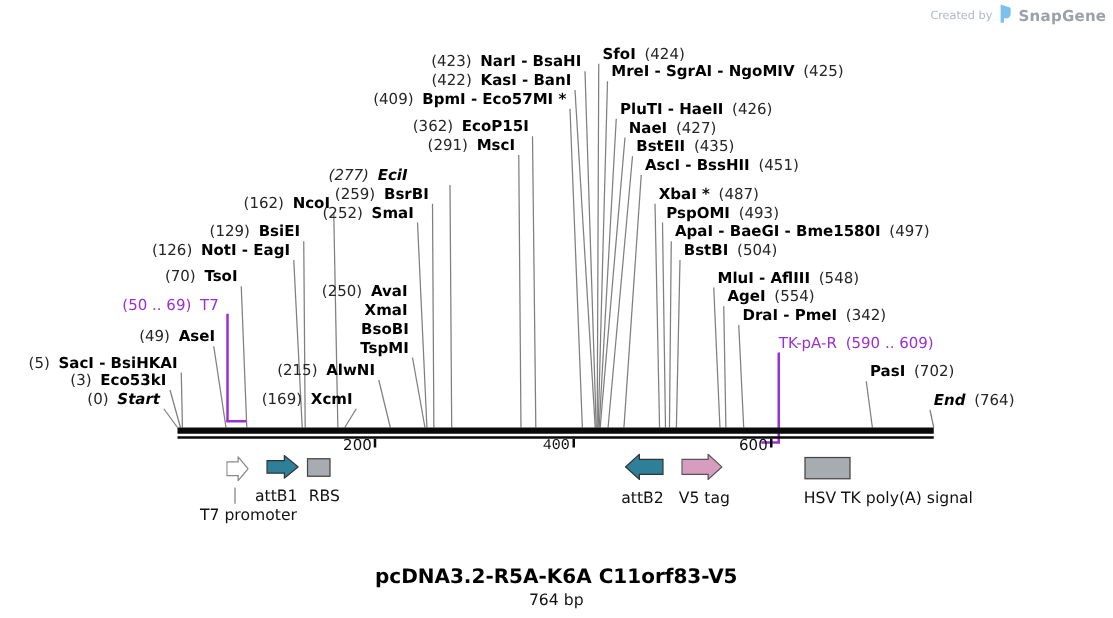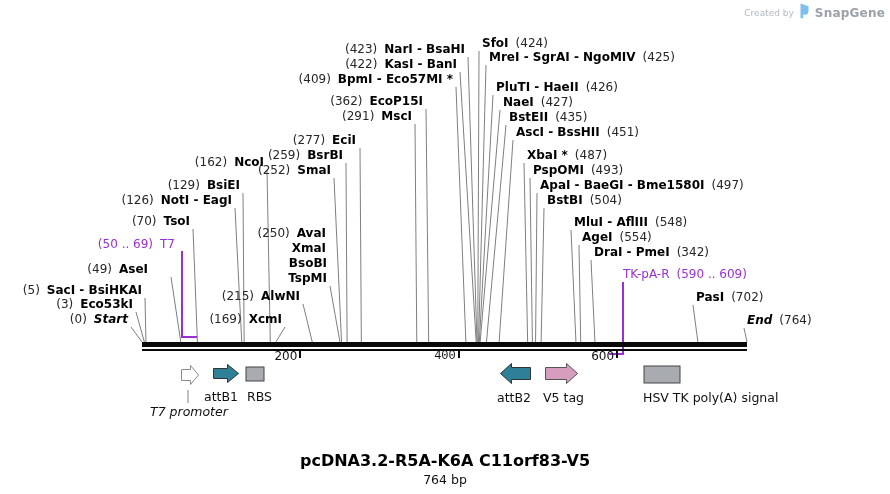--- a/index.html
+++ b/index.html
@@ -84,32 +84,32 @@
 
   <div id="backbone-thick" class="backbone" style="left: 142px; top: 342px; width: 605px; height: 5px;"></div>
   <div id="backbone-thin" class="backbone" style="left: 142px; top: 349px; width: 605px; height: 2px;"></div>
 
   <div id="labels">
       <div class="site-label" style="top: 43px; right: 425px;"><span class="num">(423)</span><span class="name gap-l">NarI - BsaHI</span></div>
       <div class="site-label" style="top: 58px; right: 433px;"><span class="num">(422)</span><span class="name gap-l">KasI - BanI</span></div>
       <div class="site-label" style="top: 73px; right: 437px;"><span class="num">(409)</span><span class="name gap-l">BpmI - Eco57MI *</span></div>
       <div class="site-label" style="top: 95px; right: 467px;"><span class="num">(362)</span><span class="name gap-l">EcoP15I</span></div>
       <div class="site-label" style="top: 110px; right: 478px;"><span class="num">(291)</span><span class="name gap-l">MscI</span></div>
-      <div class="site-label" style="top: 134px; right: 534px;"><span class="num">(277)</span><span class="name gap-l">EciI</span></div>
+      <div class="site-label" style="top: 134px; right: 564px; font-style: italic;"><span class="num">(277)</span><span class="name gap-l">EciI</span></div>
       <div class="site-label" style="top: 149px; right: 547px;"><span class="num">(259)</span><span class="name gap-l">BsrBI</span></div>
       <div class="site-label" style="top: 156px; right: 626px;"><span class="num">(162)</span><span class="name gap-l">NcoI</span></div>
       <div class="site-label" style="top: 164px; right: 559px;"><span class="num">(252)</span><span class="name gap-l">SmaI</span></div>
       <div class="site-label" style="top: 179px; right: 650px;"><span class="num">(129)</span><span class="name gap-l">BsiEI</span></div>
       <div class="site-label" style="top: 194px; right: 658px; margin-left: 28px;"><span class="num">(126)</span><span class="name gap-l">NotI - EagI</span></div>
       <div class="site-label" style="top: 215px; right: 700px;"><span class="num">(70)</span><span class="name gap-l">TsoI</span></div>
       <div class="site-label" style="top: 227px; right: 564px;"><span class="num">(250)</span><span class="name gap-l">AvaI</span></div>
       <div class="site-label" style="top: 242px; right: 564px;"><span class="name gap-l">XmaI</span></div>
       <div class="site-label" style="top: 257px; right: 563px;"><span class="name gap-l">BsoBI</span></div>
       <div class="site-label" style="top: 272px; right: 563px;"><span class="name gap-l">TspMI</span></div>
-      <div class="site-label" style="top: 263px; right: 742px;"><span class="num">(49)</span><span class="name gap-l">AseI</span></div>
+      <div class="site-label" style="top: 263px; right: 718px;"><span class="num">(49)</span><span class="name gap-l">AseI</span></div>
       <div class="site-label" style="top: 284px; right: 748px;"><span class="num">(5)</span><span class="name gap-l">SacI - BsiHKAI</span></div>
       <div class="site-label" style="top: 298px; right: 757px;"><span class="num">(3)</span><span class="name gap-l">Eco53kI</span></div>
       <div class="site-label italic" style="top: 313px; right: 762px;"><span class="num">(0)</span><span class="name gap-l">Start</span></div>
       <div class="site-label" style="top: 313px; right: 608px;"><span class="num">(169)</span><span class="name gap-l">XcmI</span></div>
       <div class="site-label" style="top: 290px; right: 590px;"><span class="num">(215)</span><span class="name gap-l">AlwNI</span></div>
       <div class="site-label" style="top: 37px; left: 482px;"><span class="name">SfoI</span><span class="num gap-l">(424)</span></div>
       <div class="site-label" style="top: 51px; left: 489px;"><span class="name">MreI - SgrAI - NgoMIV</span><span class="num gap-l">(425)</span></div>
       <div class="site-label" style="top: 81px; left: 496px;"><span class="name">PluTI - HaeII</span><span class="num gap-l">(426)</span></div>
       <div class="site-label" style="top: 96px; left: 503px;"><span class="name">NaeI</span><span class="num gap-l">(427)</span></div>
       <div class="site-label" style="top: 111px; left: 509px;"><span class="name">BstEII</span><span class="num gap-l">(435)</span></div>
@@ -127,21 +127,21 @@
       <div class="site-label purple" style="top: 268px; left: 623px;"><span class="name">TK-pA-R</span><span class="num gap-l">(590 .. 609)</span></div>
       <div class="tick" style="left: 299.377px; top: 351px;"></div>
       <div class="tick-label" style="right: 592.623px; top: 350px;">200</div>
       <div class="tick" style="left: 457.754px; top: 351px;"></div>
       <div class="tick-label" style="right: 434.246px; top: 350px; font-family: Liberation Mono, monospace;">400</div>
       <div class="tick" style="left: 616.131px; top: 351px;"></div>
       <div class="tick-label" style="right: 275.869px; top: 350px;">600</div>
       <div class="feature" style="left: 181px; top: 365px;"><svg width="18" height="20" viewBox="-0.5 -0.5 18 20">
           <polygon points="0,4 9,4 9,0 17,9.5 9,19 9,15 0,15" fill="#ffffff" stroke="#8a8a8a"></polygon>
         </svg></div>
-      <div class="feature-label" style="left: 150px; top: 405px; font-style: italic;">T7 promoter</div>
+      <div class="feature-label" style="left: 160px; top: 405px;">T7 promoter</div>
       <div class="feature" style="left: 213px; top: 364px;"><svg width="26" height="19" viewBox="-0.5 -0.5 26 19">
           <polygon points="0,4 14,4 14,0 25,9 14,18 14,14 0,14" fill="#2e7f98" stroke="#333333"></polygon>
         </svg></div>
       <div class="feature-label" style="left: 204px; top: 390px;">attB1</div>
       <div class="feature" style="left: 245px; top: 366px;"><svg width="20" height="16" viewBox="-0.5 -0.5 20 16">
           <rect x="0.5" y="0.5" width="18" height="14" fill="#a8abb0" stroke="#444444"></rect>
         </svg></div>
       <div class="feature-label" style="left: 247px; top: 390px;">RBS</div>
       <div class="feature" style="left: 500px; top: 363px;"><svg width="31" height="21" viewBox="-0.5 -0.5 31 21">
           <polygon points="30,4 11,4 11,0 0,10 11,20 11,16 30,16" fill="#2e7f98" stroke="#333333"></polygon>

